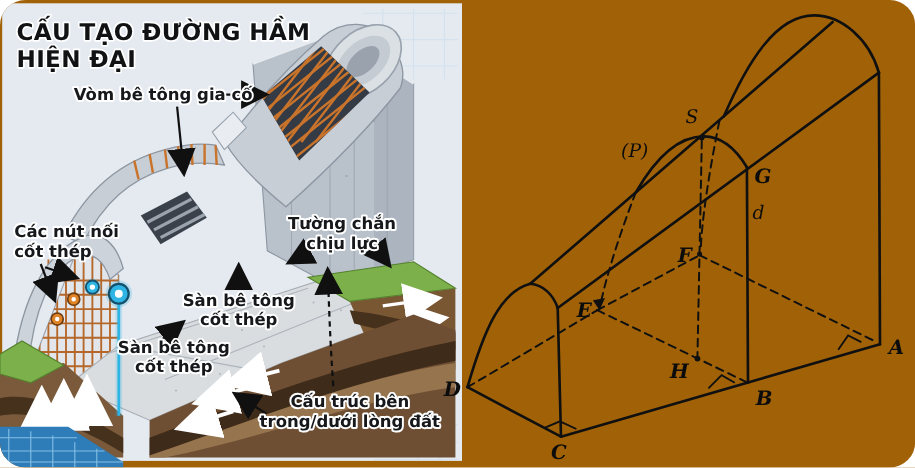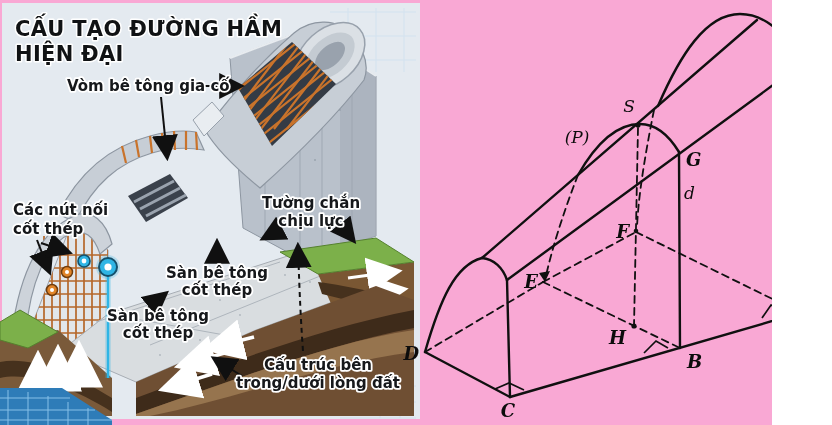--- a/index.html
+++ b/index.html
@@ -1,17 +1,17 @@
 <!DOCTYPE html>
 <html><head>
 <meta charset="utf-8">
 <style>
   html,body{margin:0;padding:0;background:#ffffff;}
-  #stage{position:relative;width:772px;height:425px;background:#f9a8d4;overflow:hidden;
-         font-family:"DejaVu Sans",sans-serif;}
+  #stage{position:relative;width:832px;height:425px;background:#a16207;overflow:hidden;
+         font-family:"DejaVu Sans",sans-serif;border-radius:23px;}
   svg{display:block;}
   .lbl{font-family:"DejaVu Sans",sans-serif;font-weight:700;font-size:15px;fill:#16181b;
        stroke:#ffffff;stroke-width:3.5px;paint-order:stroke;stroke-linejoin:round;}
   .title-line{font-family:"DejaVu Sans",sans-serif;font-weight:800;font-size:21px;fill:#101214;
        stroke:#ffffff;stroke-width:3px;paint-order:stroke;stroke-linejoin:round;letter-spacing:.3px;}
   .fig-pt{font-family:"DejaVu Serif",serif;font-style:italic;font-weight:700;font-size:18px;fill:#0c0c0c;}
   .fig-lt{font-family:"DejaVu Serif",serif;font-style:italic;font-weight:400;font-size:17px;fill:#0c0c0c;}
   .sol{stroke:#101010;stroke-width:2.4;fill:none;stroke-linecap:round;}
   .dsh{stroke:#101010;stroke-width:1.8;fill:none;stroke-dasharray:7 5;stroke-linecap:round;}
   .ra{stroke:#101010;stroke-width:1.7;fill:none;}

